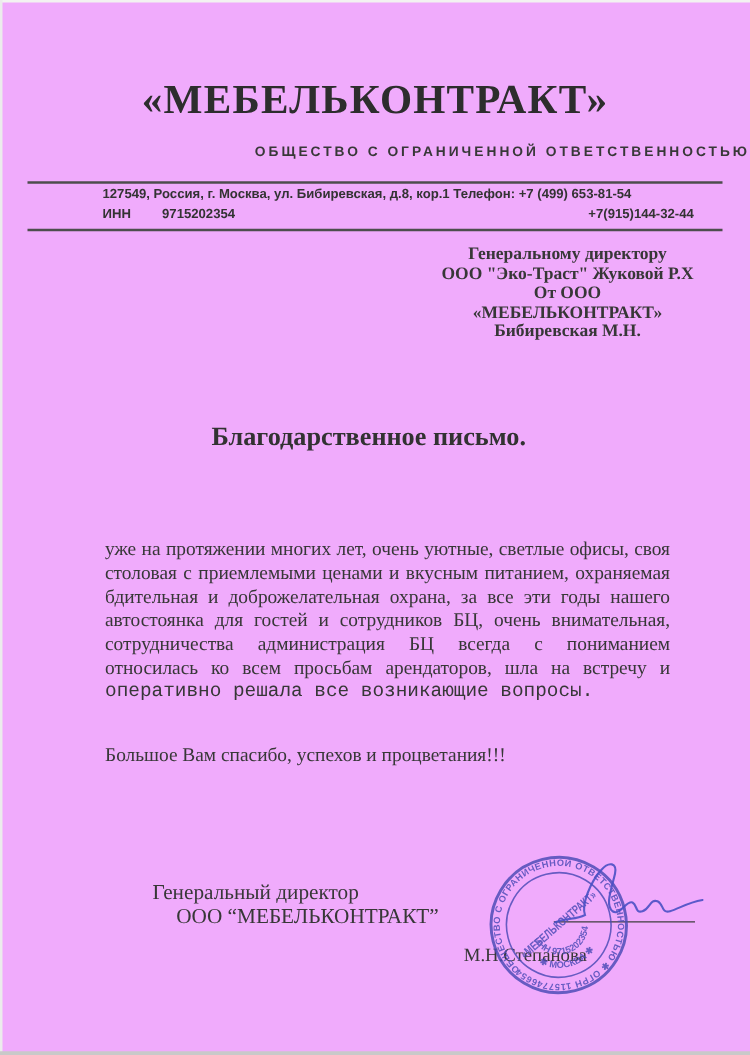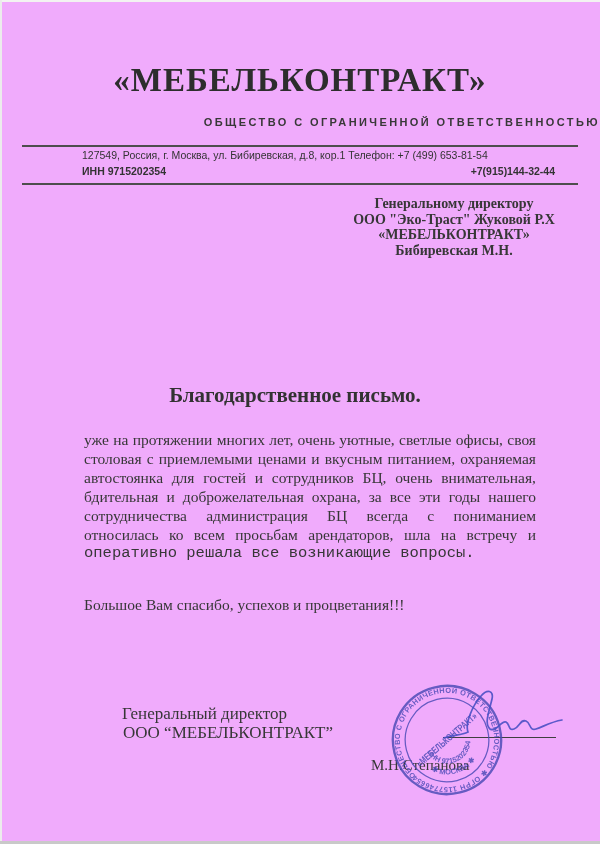--- a/index.html
+++ b/index.html
@@ -26,63 +26,63 @@
     position:absolute;top:116px;left:0;width:100%;
     text-align:right;font-size:11px;font-weight:bold;
     letter-spacing:2.4px;color:#383838;
     font-family:"Liberation Sans", sans-serif;
   }
   .rule{position:absolute;left:22px;right:22px;height:2px;background:#4d4d4d;}
   .rule-1{top:145px;}
   .rule-2{top:183px;}
   .contact-line{
     position:absolute;top:149px;left:82px;
-    font-size:10.5px;font-weight:normal;color:#333;
+    font-size:10.5px;font-weight:bold;color:#333;
     font-family:"Liberation Sans", sans-serif;
   }
   .inn-line{
     position:absolute;top:165px;left:82px;right:45px;
     font-size:10.5px;font-weight:bold;color:#333;
     font-family:"Liberation Sans", sans-serif;
   }
-  .inn-value{}
+  .inn-value{margin-left:22px;}
   .phone-2{float:right;}
 
   
   .recipient{
     position:absolute;top:196px;left:329px;width:250px;
     text-align:center;font-size:14px;font-weight:bold;
     line-height:15.6px;color:#373737;
   }
 
   
   .letter-title{
     position:absolute;top:337px;left:0;width:590px;
-    text-align:center;font-size:21px;font-weight:bold;color:#323232;margin-top:46px;
+    text-align:center;font-size:21px;font-weight:bold;color:#323232;
   }
 
   
   .letter-body{
     position:absolute;top:430px;left:84px;width:452px;
     font-size:15.5px;line-height:19px;color:#373737;
   }
   .body-line{text-align:justify;text-align-last:justify;}
   .body-line.first{text-indent:33px;}
   .body-line.last{text-align-last:left;font-family:Liberation Mono, monospace;}
   .closing-line{
     position:absolute;top:596px;left:84px;width:452px;
     font-size:15.5px;color:#373737;
   }
 
   
   .sig-position{
     position:absolute;top:704px;left:122px;
     font-size:17px;line-height:19px;color:#373737;
   }
-  .sig-position .l2{margin-left:1px;}
+  .sig-position .l2{margin-left:19px;}
   .sig-name{
     position:absolute;top:721px;left:371px;
     font-size:15px;color:#373737;margin-top:36px;
   }
   .sig-underline{
     position:absolute;top:737px;left:443px;width:113px;height:1px;
     background:#3f3f3f;
   }
 
   
@@ -114,31 +114,32 @@
   <div class="inn-line">
     <span class="phone-2">+7(915)144-32-44</span>
     <span>ИНН</span>
     <span class="inn-value">9715202354</span>
   </div>
   <div class="rule rule-2"></div>
 
   <div class="recipient">
     <div>Генеральному директору</div>
     <div>ООО "Эко-Траст" Жуковой Р.Х</div>
+    <div>От ООО</div>
     <div>«МЕБЕЛЬКОНТРАКТ»</div>
     <div>Бибиревская М.Н.</div>
   </div>
 
   <div class="letter-title">Благодарственное письмо.</div>
 
   <div class="letter-body">
     <div class="body-line">уже на протяжении многих лет, очень уютные, светлые офисы, своя</div>
     <div class="body-line">столовая с приемлемыми ценами и вкусным питанием,  охраняемая</div>
+    <div class="body-line">бдительная и доброжелательная охрана,  за все эти годы нашего</div>
     <div class="body-line">автостоянка для гостей и сотрудников БЦ, очень внимательная,</div>
-    <div class="body-line">бдительная и доброжелательная охрана,  за все эти годы нашего</div>
     <div class="body-line">сотрудничества администрация БЦ всегда с пониманием</div>
     <div class="body-line">относилась ко всем просьбам арендаторов, шла на встречу и</div>
     <div class="body-line last">оперативно решала все возникающие вопросы.</div>
   </div>
   <div class="closing-line">Большое Вам спасибо, успехов и процветания!!!</div>
 
   <div class="sig-position">
     <div>Генеральный директор</div>
     <div class="l2">ООО “МЕБЕЛЬКОНТРАКТ”</div>
   </div>

